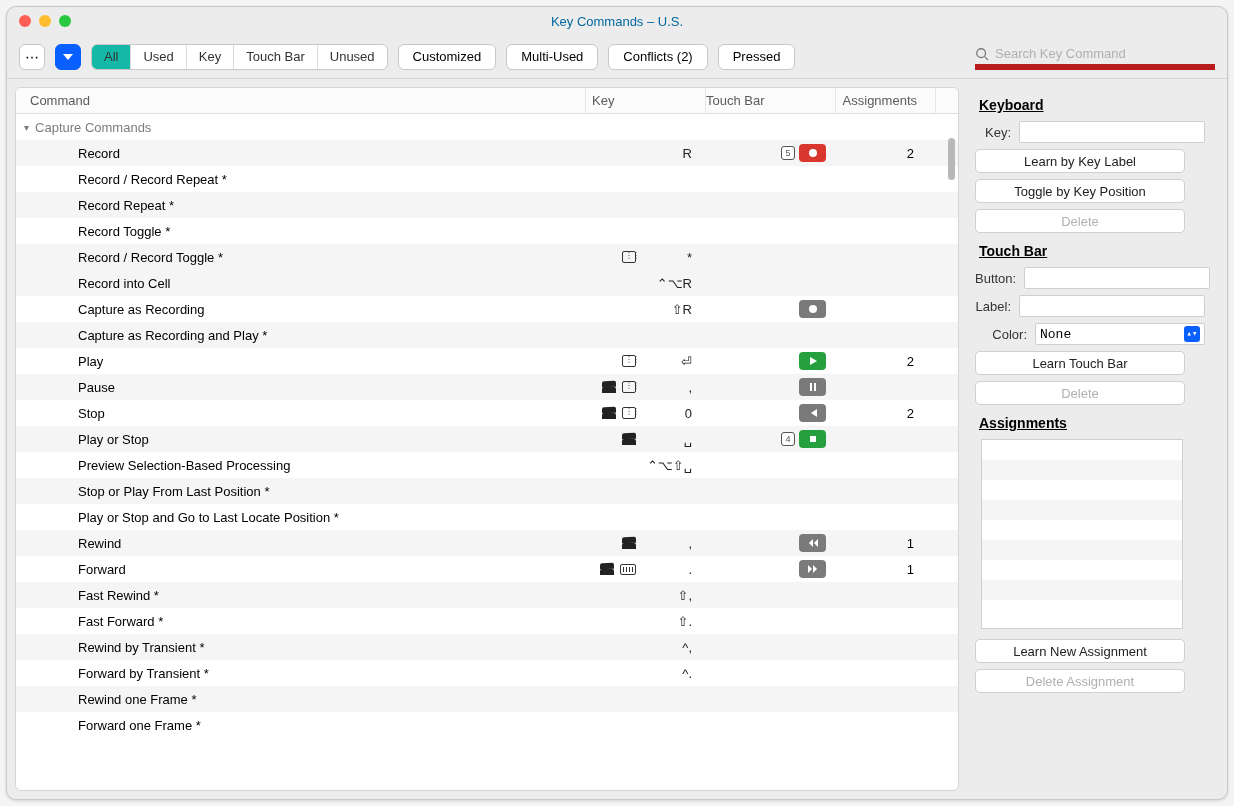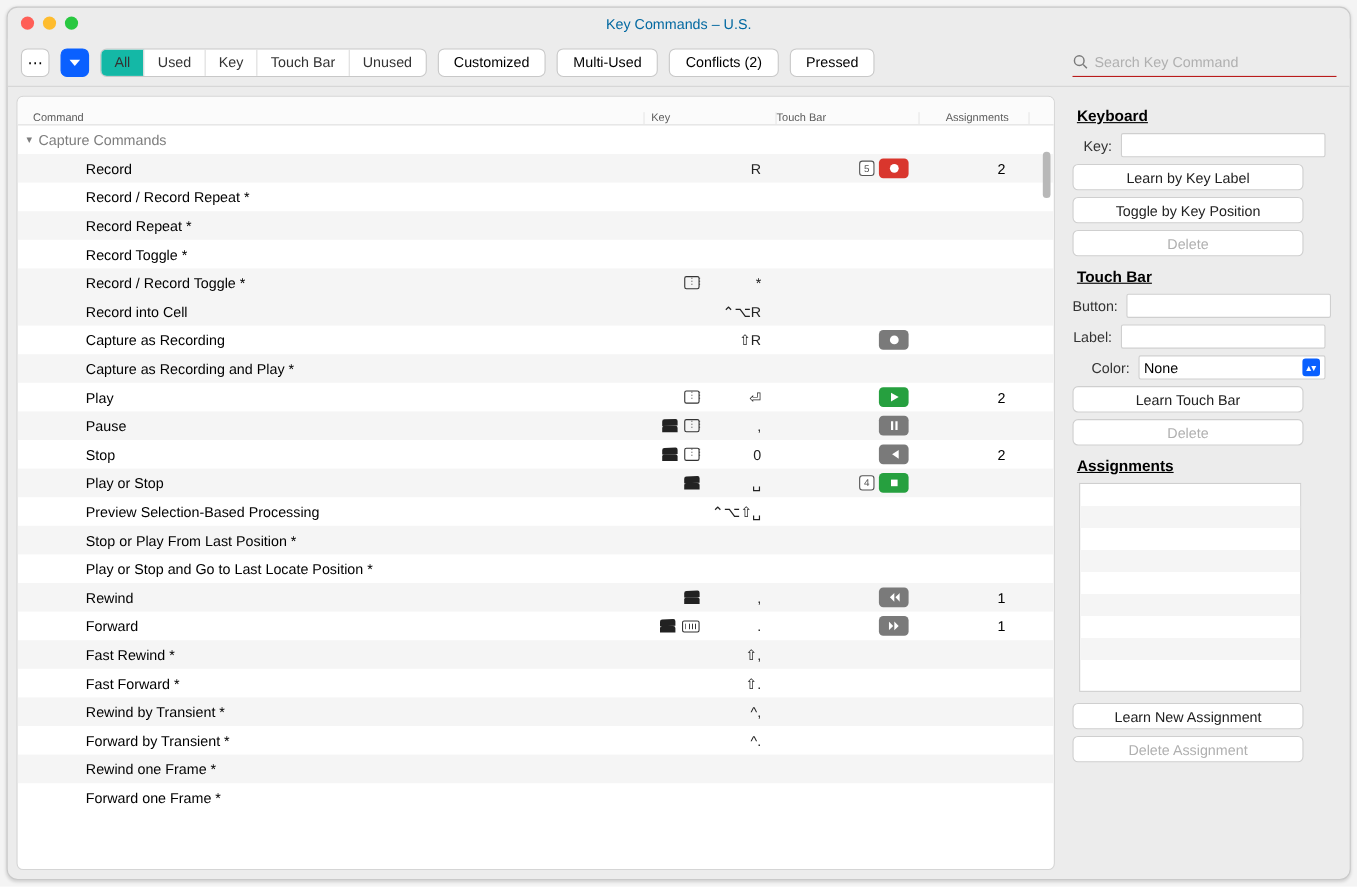--- a/index.html
+++ b/index.html
@@ -88,21 +88,21 @@
     background: #0a60ff;
     color: #fff;
     border-color: #0a60ff;
   }
 
   .spacer { flex: 1; }
 
   .searchwrap {
     display: flex; align-items: center;
     width: 240px; height: 26px;
-    border-bottom: 1px solid #b91c1c;
+    border-bottom: 6px solid #b91c1c;
   }
   .searchwrap svg { width: 14px; height: 14px; margin-right: 6px; stroke:#7a7a7a; fill:none; }
   .searchwrap input {
     border: none; outline: none; background: transparent;
     font-size: 13px; flex:1; color:#333;
   }
   .searchwrap input::placeholder { color: #b0b0b0; }
 
   .body {
     flex: 1;
@@ -117,23 +117,22 @@
     border-radius: 6px;
     margin: 8px;
     overflow: hidden;
     position: relative;
   }
   .thead {
     display: flex;
     height: 26px;
     background: #fbfbfb;
     border-bottom: 1px solid #dedede;
-    font-size: 10px;
+    font-size: 13px;
     color: #5b5b5b;
-    align-items: flex-end;
   }
   .col-cmd { width: 570px; padding-left: 14px; display:flex; align-items:center; }
   .col-key { width: 120px; display:flex; align-items:center; padding-left:6px;}
   .col-tb  { width: 130px; display:flex; align-items:center; }
   .col-asg { width: 100px; display:flex; align-items:center; justify-content:flex-end; padding-right:18px;}
   .thead > div { border-right: 1px solid #e6e6e6; }
   .thead > div:last-child { border-right: 1px solid #e6e6e6; }
 
   .tbody {
     overflow-y: auto;
@@ -200,21 +199,21 @@
     text-decoration: underline;
   }
   .field { display:flex; align-items:center; margin-bottom:6px; gap:8px;}
   .field label { width: 52px; text-align: right; font-size:13px; color:#333;}
   .field input[type=text], .field .selectbox {
     flex:1; height:22px; border:1px solid #cfcfcf;
     background:#fff; border-radius:2px;
     font-size:13px; padding:0 4px;
     display:flex; align-items:center; justify-content:space-between;
   }
-  .selectbox { position:relative; }
+  .selectbox { position:relative;font-family:Liberation Mono, monospace; }
   .selectbox .chevs {
     width:16px; height:16px;
     background:#0a60ff; border-radius:3px;
     display:flex; align-items:center; justify-content:center;
     font-size:9px; color:#fff; line-height:7px;
   }
   .btn {
     display:block; width: 210px;
     height: 24px;
     border:1px solid #cfcfcf;

